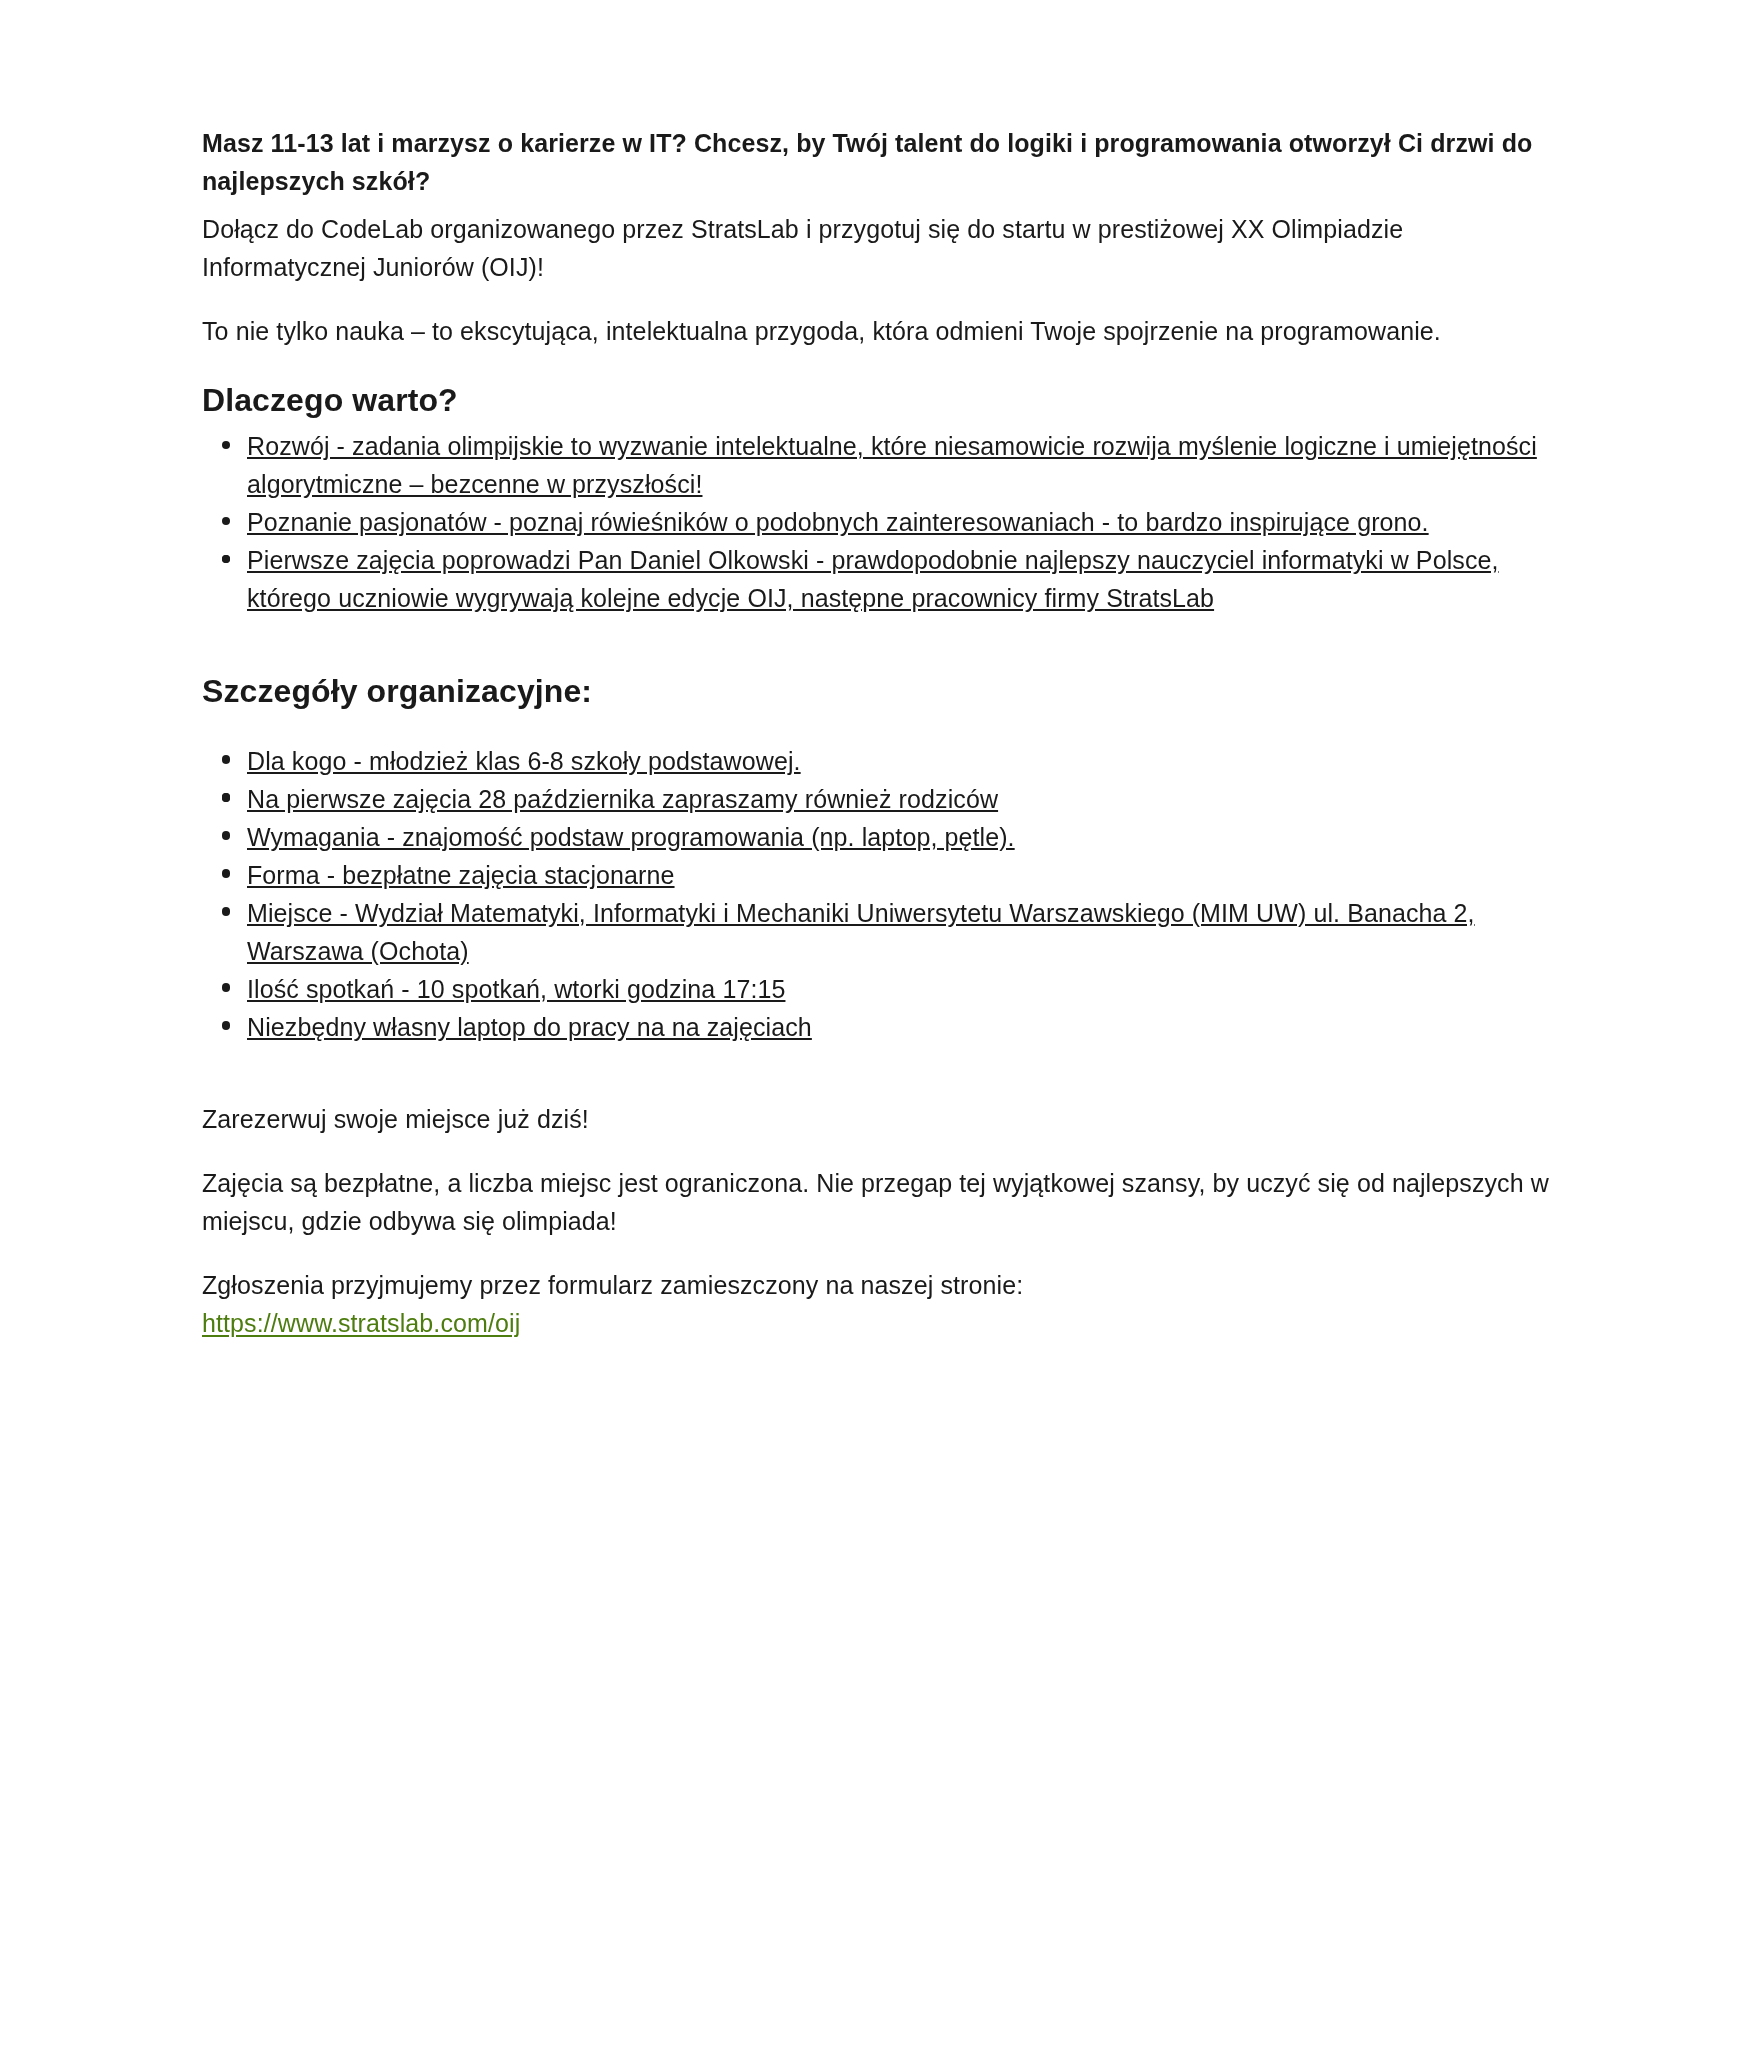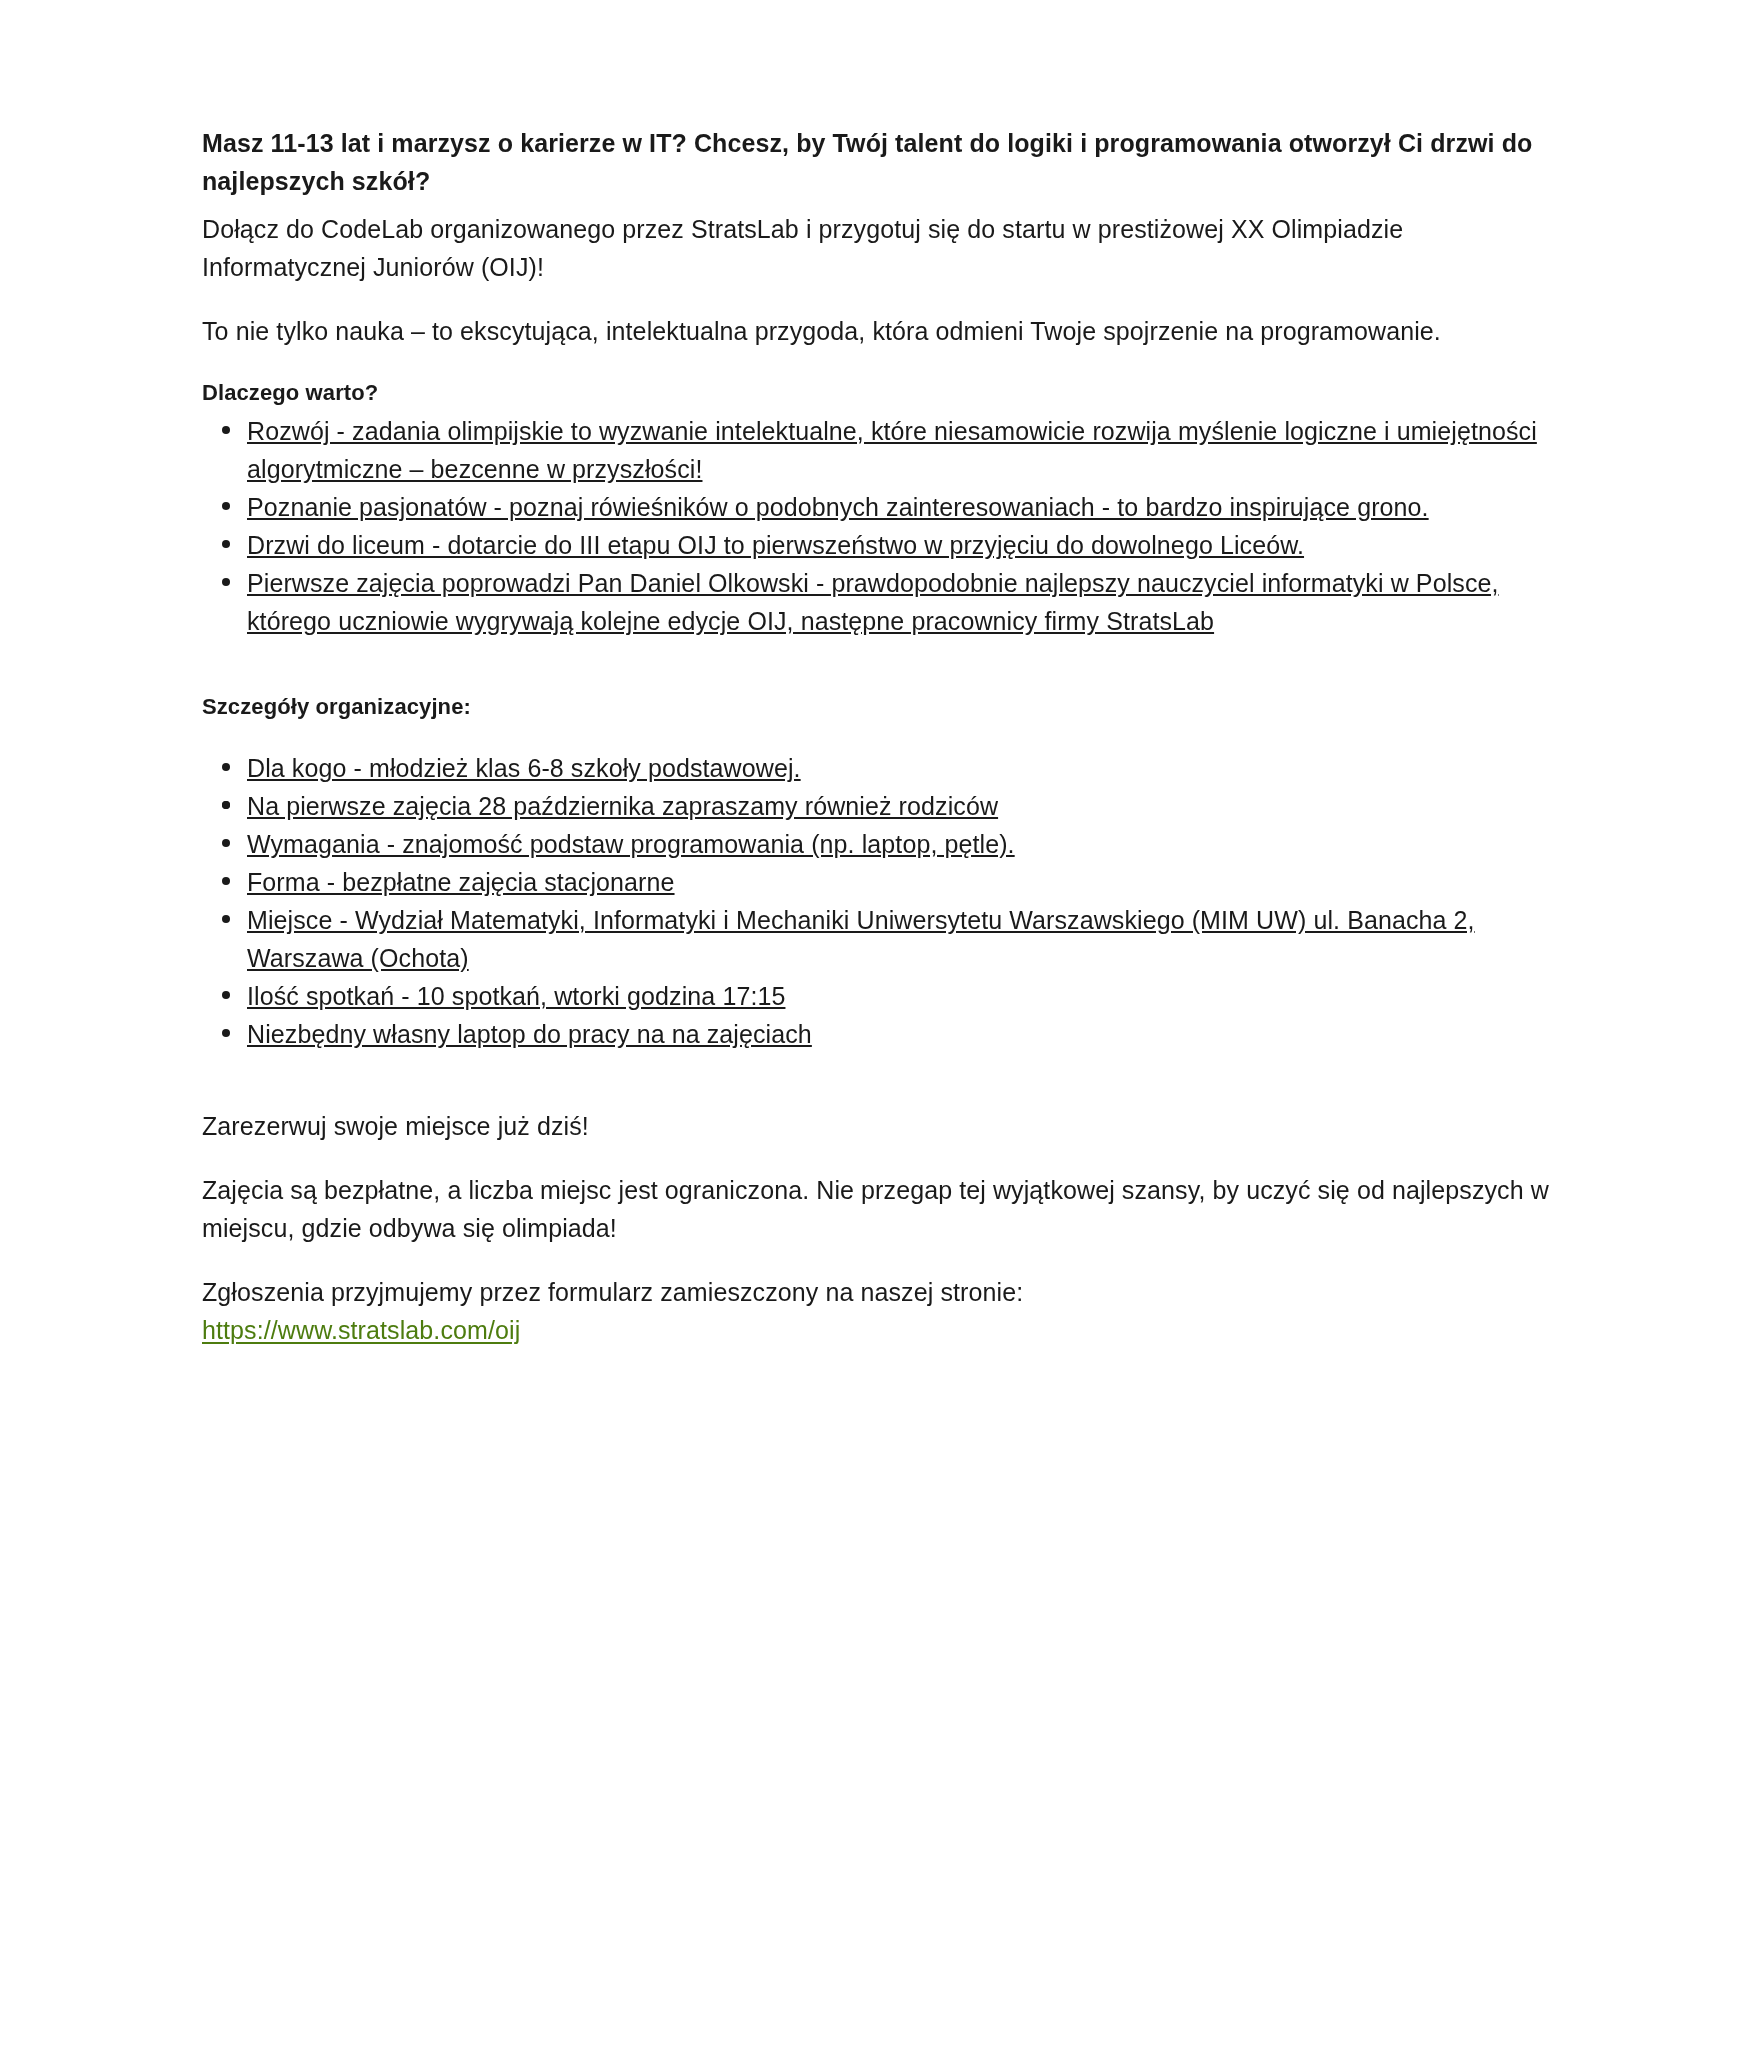--- a/index.html
+++ b/index.html
@@ -30,21 +30,21 @@
     margin: 0 0 26px 0;
   }
   h1.lead {
     font-size: 25px;
     font-weight: 700;
     line-height: 1.52;
     margin: 0 0 10px 0;
     letter-spacing: 0.1px;
   }
   h2.section {
-    font-size: 22px;
+    font-size: 32px;
     font-weight: 700;
     line-height: 1.52;
     margin: 0 0 2.5px 0;
     letter-spacing: 0.1px;
   }
   h2.section.spaced {
     margin: 0 0 26px 0;
   }
   ul.bullets {
     list-style: none;
@@ -87,21 +87,21 @@
 
     <p>Dołącz do CodeLab organizowanego przez StratsLab i przygotuj się do startu w prestiżowej XX Olimpiadzie Informatycznej Juniorów (OIJ)!</p>
 
     <p>To nie tylko nauka – to ekscytująca, intelektualna przygoda, która odmieni Twoje spojrzenie na programowanie.</p>
 
     <h2 class="section">Dlaczego warto?</h2>
 
     <ul class="bullets tight">
       <li><span class="dot"></span><span>Rozwój - zadania olimpijskie to wyzwanie intelektualne, które niesamowicie rozwija myślenie logiczne i umiejętności algorytmiczne – bezcenne w przyszłości!</span></li>
       <li><span class="dot"></span><span>Poznanie pasjonatów - poznaj rówieśników o podobnych zainteresowaniach - to bardzo inspirujące grono.</span></li>
-      <li><span class="dot"></span><span>Drzwi do liceum - dotarcie do III etapu OIJ to pierwszeństwo w przyjęciu do dowolnego Liceów.</span></li>
+      <li><span class="dot"></span></li>
       <li><span class="dot"></span><span>Pierwsze zajęcia poprowadzi Pan Daniel Olkowski - prawdopodobnie najlepszy nauczyciel informatyki w Polsce, którego uczniowie wygrywają kolejne edycje OIJ, następne pracownicy firmy StratsLab</span></li>
     </ul>
 
     <div class="gap-md"></div>
 
     <h2 class="section spaced">Szczegóły organizacyjne:</h2>
 
     <ul class="bullets tight">
       <li><span class="dot"></span><span>Dla kogo - młodzież klas 6-8 szkoły podstawowej.</span></li>
       <li><span class="dot"></span></li>

